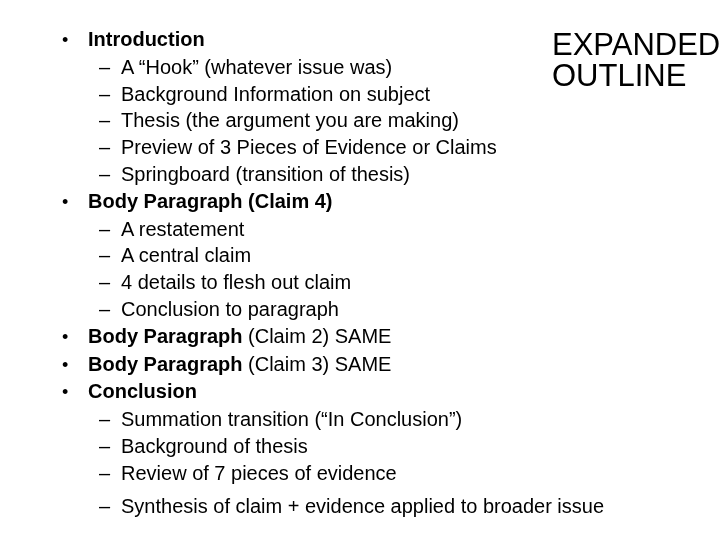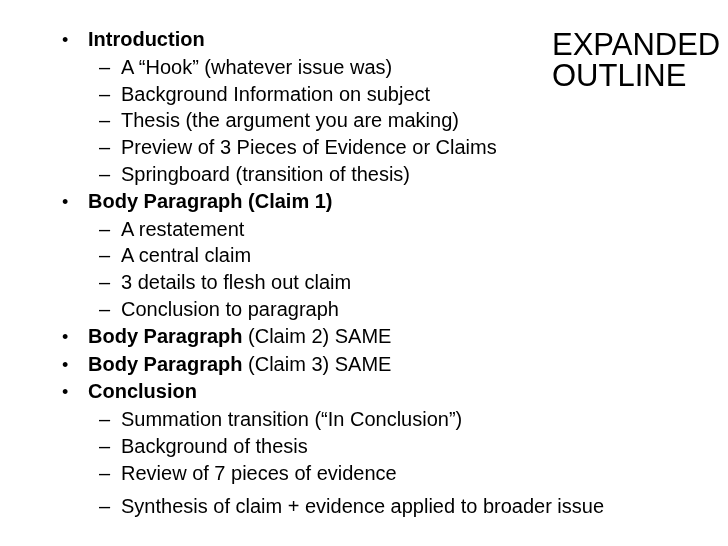--- a/index.html
+++ b/index.html
@@ -49,24 +49,24 @@
     <span class="title-line">EXPANDED</span>
     <span class="title-line">OUTLINE</span>
   </div>
   <div class="outline" id="outline">
       <div class="line l1"><span class="marker">•</span><span class="text"><span class="run run-bold">Introduction</span></span></div>
       <div class="line l2"><span class="marker">–</span><span class="text"><span class="run">A “Hook” (whatever issue was)</span></span></div>
       <div class="line l2"><span class="marker">–</span><span class="text"><span class="run">Background Information on subject</span></span></div>
       <div class="line l2"><span class="marker">–</span><span class="text"><span class="run">Thesis (the argument you are making)</span></span></div>
       <div class="line l2"><span class="marker">–</span><span class="text"><span class="run">Preview of 3 Pieces of Evidence or Claims</span></span></div>
       <div class="line l2"><span class="marker">–</span><span class="text"><span class="run">Springboard (transition of thesis)</span></span></div>
-      <div class="line l1"><span class="marker">•</span><span class="text"><span class="run run-bold">Body Paragraph (Claim 1)</span></span></div>
+      <div class="line l1"><span class="marker">•</span><span class="text"><span class="run run-bold">Body Paragraph (Claim 4)</span></span></div>
       <div class="line l2"><span class="marker">–</span><span class="text"><span class="run">A restatement</span></span></div>
       <div class="line l2"><span class="marker">–</span><span class="text"><span class="run">A central claim</span></span></div>
-      <div class="line l2"><span class="marker">–</span><span class="text"><span class="run">3 details to flesh out claim</span></span></div>
+      <div class="line l2"><span class="marker">–</span><span class="text"><span class="run">4 details to flesh out claim</span></span></div>
       <div class="line l2"><span class="marker">–</span><span class="text"><span class="run">Conclusion to paragraph</span></span></div>
       <div class="line l1"><span class="marker">•</span><span class="text"><span class="run run-bold">Body Paragraph </span><span class="run">(Claim 2) SAME</span></span></div>
       <div class="line l1"><span class="marker">•</span><span class="text"><span class="run run-bold">Body Paragraph </span><span class="run">(Claim 3) SAME</span></span></div>
       <div class="line l1"><span class="marker">•</span><span class="text"><span class="run run-bold">Conclusion</span></span></div>
       <div class="line l2"><span class="marker">–</span><span class="text"><span class="run">Summation transition (“In Conclusion”)</span></span></div>
       <div class="line l2"><span class="marker">–</span><span class="text"><span class="run">Background of thesis</span></span></div>
       <div class="line l2"><span class="marker">–</span><span class="text"><span class="run">Review of 7 pieces of evidence</span></span></div>
       <div class="line l2 extra-gap"><span class="marker">–</span><span class="text"><span class="run">Synthesis of claim + evidence applied to broader issue</span></span></div>
     </div>
 </div>

